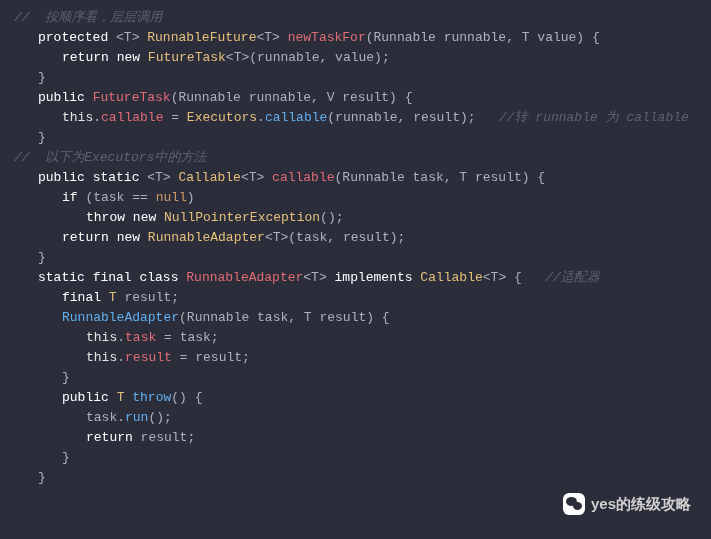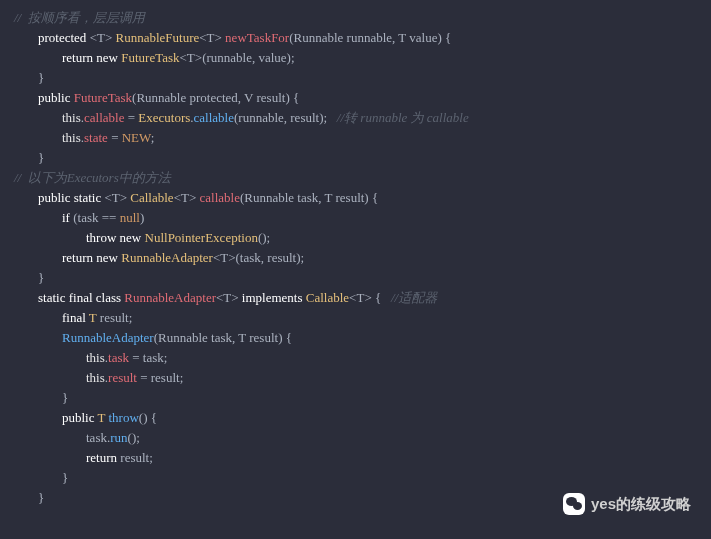--- a/index.html
+++ b/index.html
@@ -8,21 +8,21 @@
       font-family: Consolas, "Courier New", monospace;
       font-size: 13px;
       line-height: 20px;
       color: #abb2bf;
       padding: 8px 14px;
       width: 711px;
       height: 539px;
       overflow: hidden;
       position: relative;
     }
-    .line { white-space: pre; font-family: Liberation Serif, serif; }
+    .line { white-space: pre; }
     .i1 { padding-left: 24px; }
     .i2 { padding-left: 48px; }
     .i3 { padding-left: 72px; }
     .comment { color: #5c6370; font-style: italic; }
     .keyword { color: #ffffff; }
     .type { color: #e5c07b; }
     .method { color: #61afef; }
     .method-def { color: #e06c75; }
     .text { color: #abb2bf; }
     .this { color: #e5e5e5; }
@@ -66,23 +66,22 @@
     }
   </style>
 </head>
 <body>
 
 <div>
 <div class="line"><span class="comment">//  按顺序看，层层调用</span></div>
 <div class="line i1"><span class="keyword">protected</span><span class="text"> </span><span class="text">&lt;T&gt; </span><span class="type">RunnableFuture</span><span class="text">&lt;T&gt; </span><span class="method-def">newTaskFor</span><span class="text">(Runnable runnable, T value) {</span></div>
 <div class="line i2"><span class="keyword">return</span><span class="text"> </span><span class="keyword">new</span><span class="text"> </span><span class="type">FutureTask</span><span class="text">&lt;T&gt;</span><span class="text">(runnable, value);</span></div>
 <div class="line i1"><span class="text">}</span></div>
-<div class="line i1"><span class="keyword">public</span><span class="text"> </span><span class="method-def">FutureTask</span><span class="text">(Runnable protected, V result) {</span></div>
+<div class="line i1"><span class="keyword">public</span><span class="text"> </span><span class="method-def">FutureTask</span><span class="text">(Runnable runnable, V result) {</span></div>
 <div class="line i2"><span class="this">this</span><span class="text">.</span><span class="prop">callable</span><span class="text"> = </span><span class="type">Executors</span><span class="text">.</span><span class="method">callable</span><span class="text">(runnable, result);   </span><span class="comment">//转 runnable 为 callable</span></div>
-<div class="line i2"><span class="this">this</span><span class="text">.</span><span class="prop">state</span><span class="text"> = </span><span class="const">NEW</span><span class="text">;</span></div>
 <div class="line i1"><span class="text">}</span></div>
 <div class="line"><span class="comment">//  以下为Executors中的方法</span></div>
 <div class="line i1"><span class="keyword">public</span><span class="text"> </span><span class="keyword">static</span><span class="text"> </span><span class="text">&lt;T&gt; </span><span class="type">Callable</span><span class="text">&lt;T&gt; </span><span class="method-def">callable</span><span class="text">(Runnable task, T result) {</span></div>
 <div class="line i2"><span class="keyword">if</span><span class="text"> (task == </span><span class="const">null</span><span class="text">)</span></div>
 <div class="line i3"><span class="keyword">throw</span><span class="text"> </span><span class="keyword">new</span><span class="text"> </span><span class="type">NullPointerException</span><span class="text">();</span></div>
 <div class="line i2"><span class="keyword">return</span><span class="text"> </span><span class="keyword">new</span><span class="text"> </span><span class="type">RunnableAdapter</span><span class="text">&lt;T&gt;</span><span class="text">(task, result);</span></div>
 <div class="line i1"><span class="text">}</span></div>
 <div class="line i1"><span class="keyword">static</span><span class="text"> </span><span class="keyword">final</span><span class="text"> </span><span class="keyword">class</span><span class="text"> </span><span class="method-def">RunnableAdapter</span><span class="text">&lt;T&gt;</span><span class="text"> </span><span class="keyword">implements</span><span class="text"> </span><span class="type">Callable</span><span class="text">&lt;T&gt;</span><span class="text"> {   </span><span class="comment">//适配器</span></div>
 <div class="line i2"><span class="keyword">final</span><span class="text"> </span><span class="type">T</span><span class="text"> result;</span></div>
 <div class="line i2"><span class="method">RunnableAdapter</span><span class="text">(Runnable task, T result) {</span></div>

